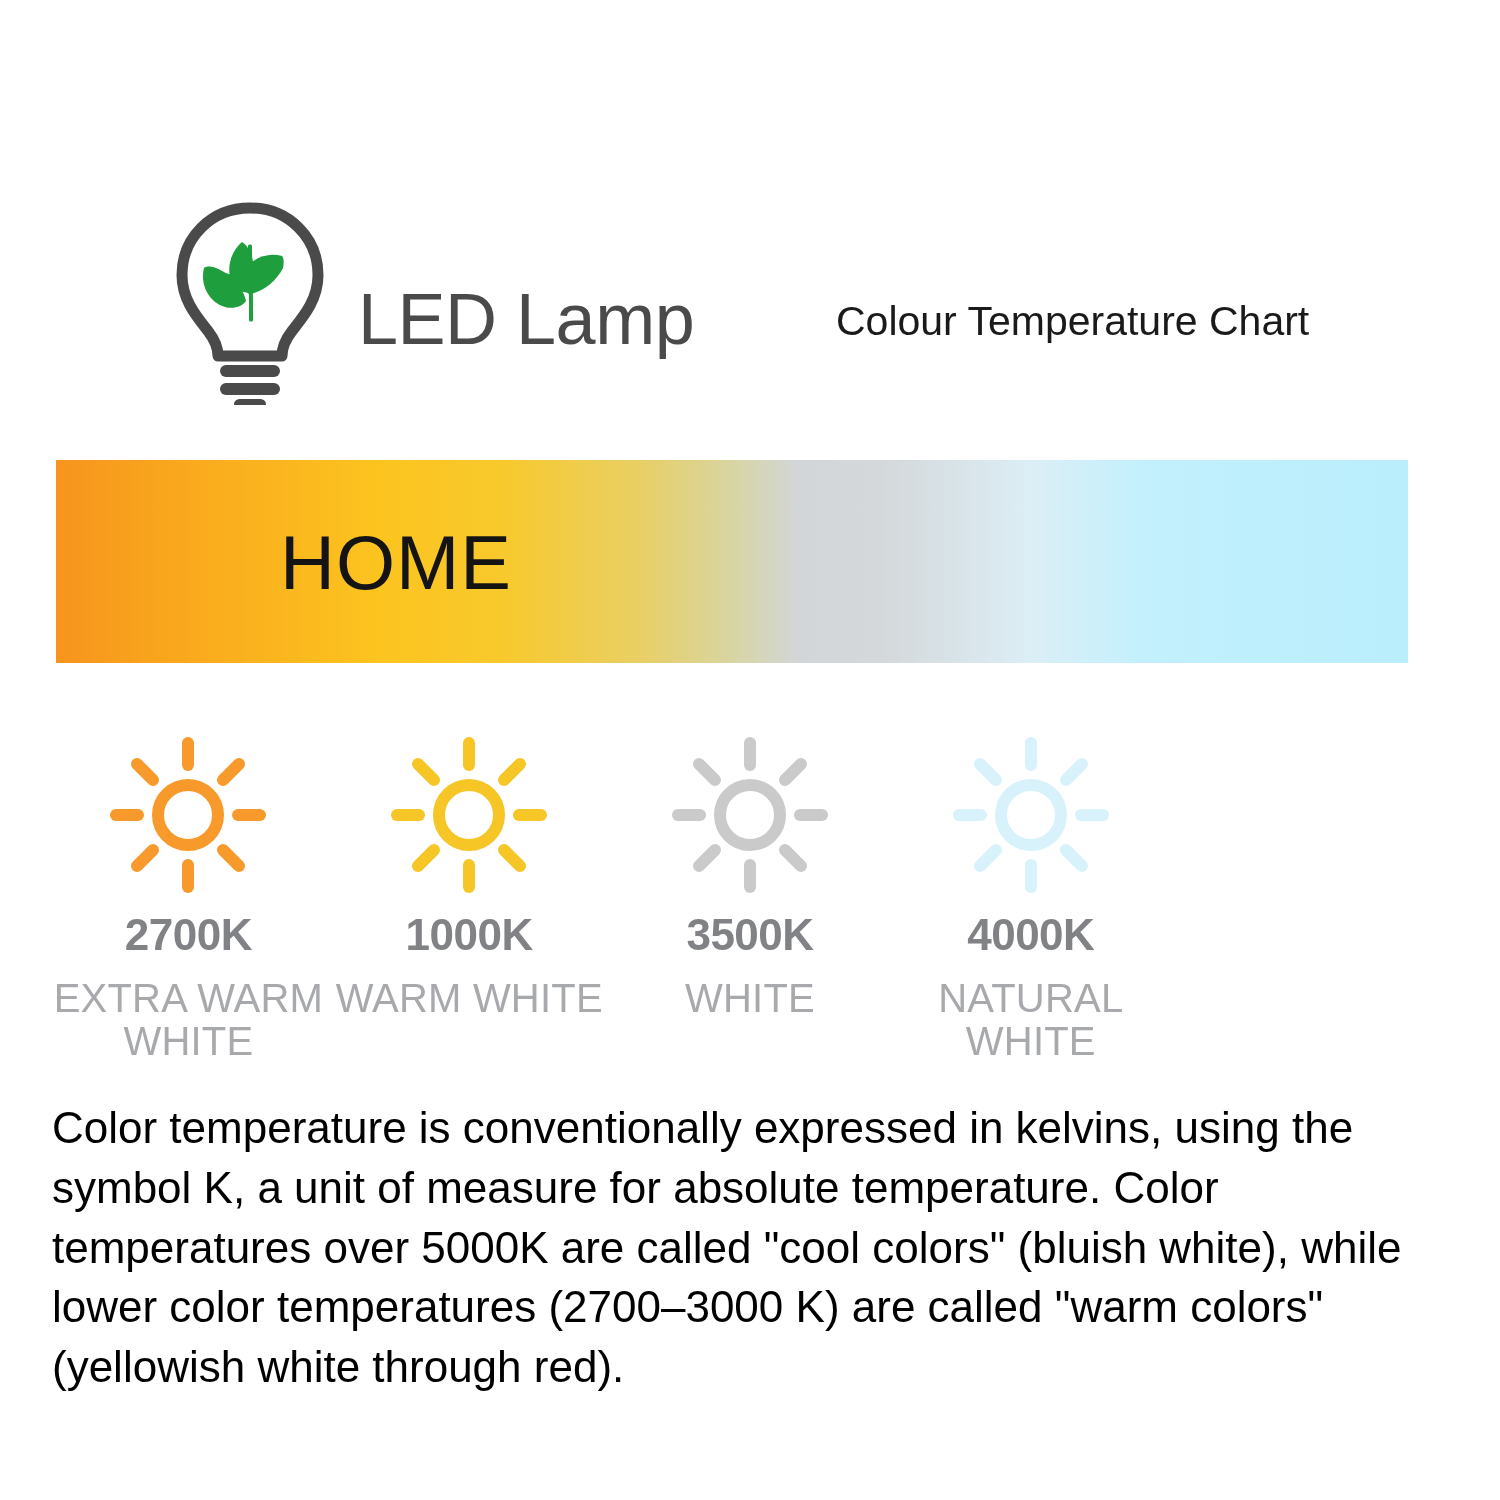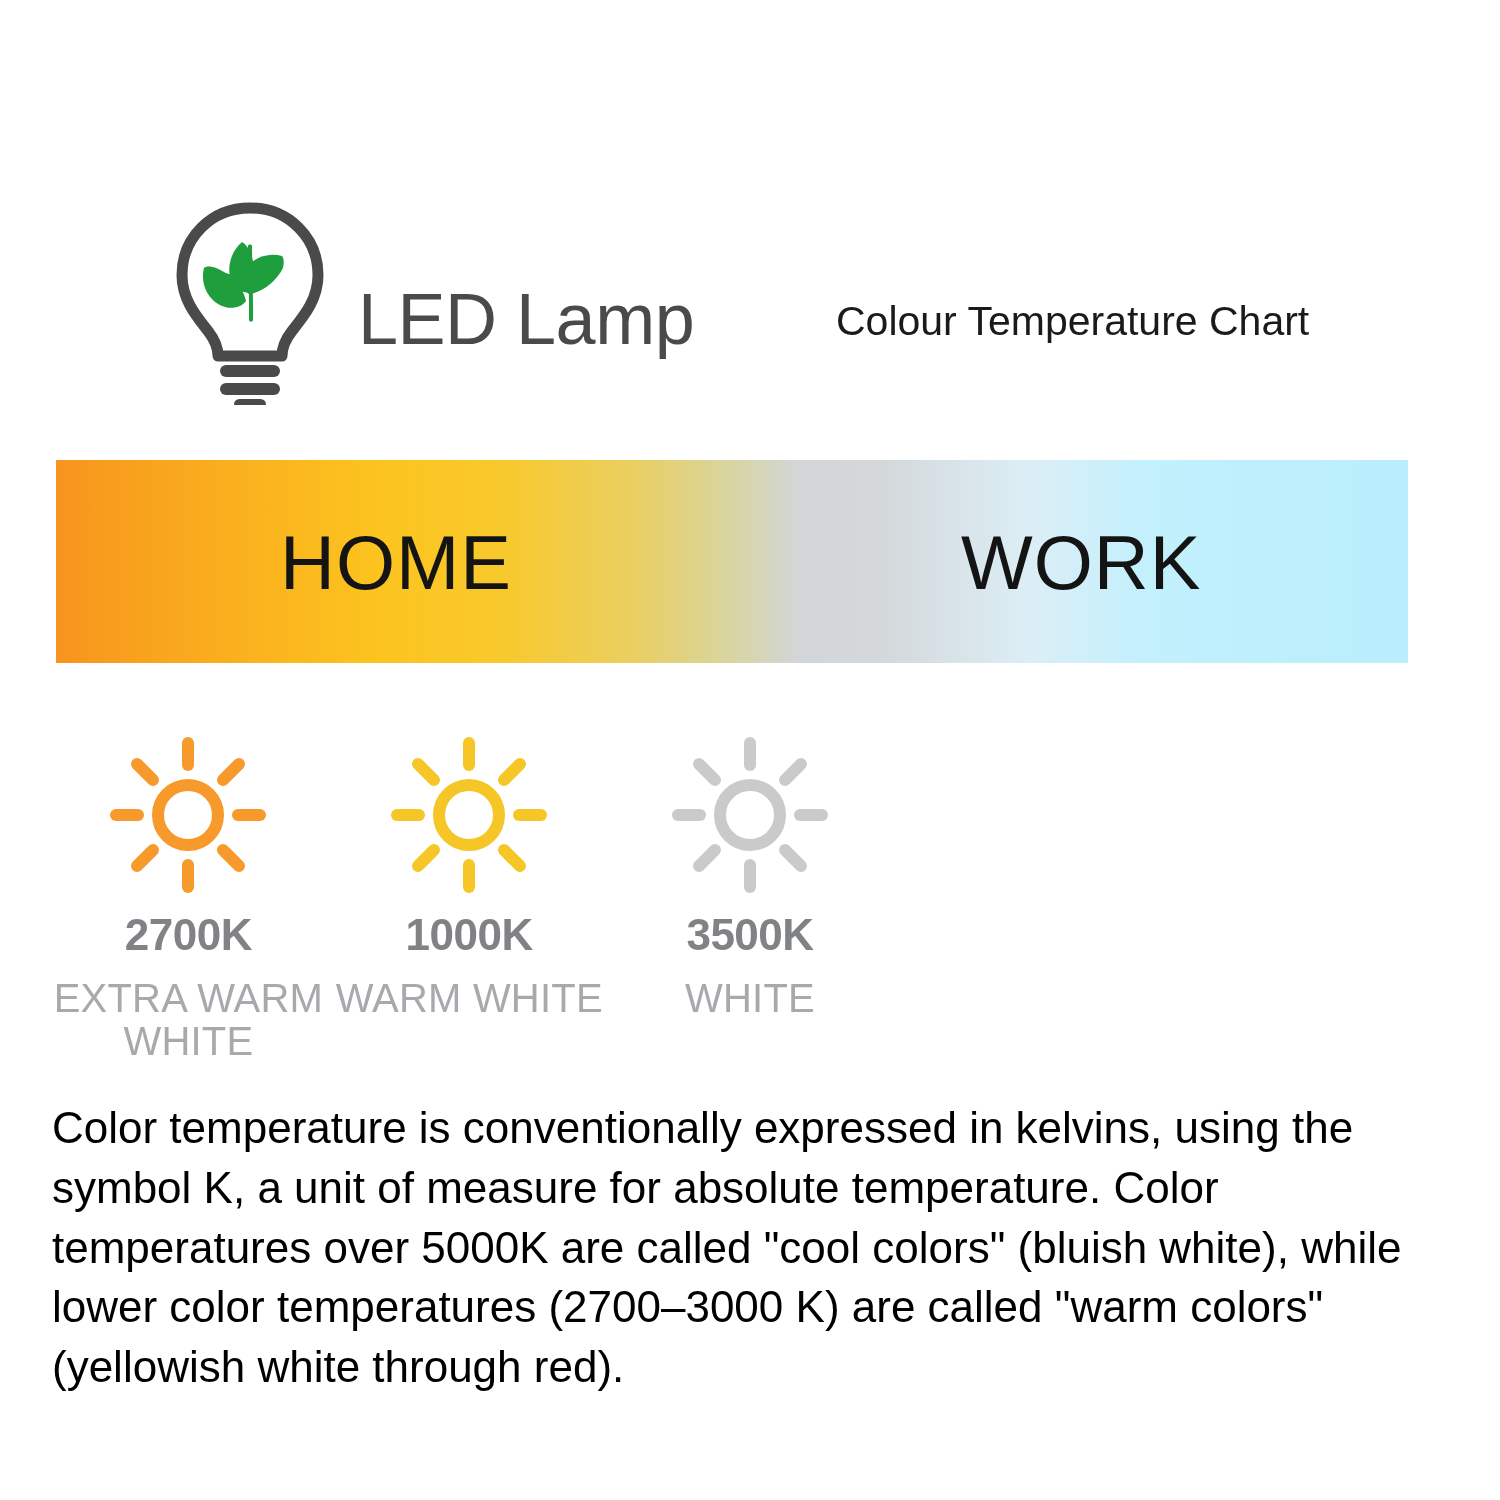--- a/index.html
+++ b/index.html
@@ -154,21 +154,20 @@
       </svg>
     </div>
 
     <div class="brand-title">LED Lamp</div>
 
     <div class="chart-subtitle">Colour Temperature Chart</div>
   </div>
 
   <div class="temp-bar">
     <span class="zone-label zone-home">HOME</span>
-    <span class="zone-label zone-work">WORK</span>
   </div>
 
   <div class="temps">
 
     <div class="temp-col">
       <div class="sun-wrap">
         <svg viewBox="0 0 160 160" width="160" height="160" aria-hidden="true">
           <g stroke="#f79a2b" stroke-width="12" stroke-linecap="round" fill="none">
             <circle cx="80" cy="80" r="30"></circle>
             <line x1="80" y1="8" x2="80" y2="30"></line>
@@ -219,19 +218,38 @@
             <line x1="115" y1="115" x2="131" y2="131"></line>
             <line x1="131" y1="29" x2="115" y2="45"></line>
             <line x1="45" y1="115" x2="29" y2="131"></line>
           </g>
         </svg>
       </div>
       <div class="kelvin">3500K</div>
       <div class="desc">WHITE</div>
     </div>
 
+    <div class="temp-col">
+      <div class="sun-wrap">
+        <svg viewBox="0 0 160 160" width="160" height="160" aria-hidden="true">
+          <g stroke="#d8f2fb" stroke-width="12" stroke-linecap="round" fill="none">
+            <circle cx="80" cy="80" r="30"></circle>
+            <line x1="80" y1="8" x2="80" y2="30"></line>
+            <line x1="80" y1="130" x2="80" y2="152"></line>
+            <line x1="8" y1="80" x2="30" y2="80"></line>
+            <line x1="130" y1="80" x2="152" y2="80"></line>
+            <line x1="29" y1="29" x2="45" y2="45"></line>
+            <line x1="115" y1="115" x2="131" y2="131"></line>
+            <line x1="131" y1="29" x2="115" y2="45"></line>
+            <line x1="45" y1="115" x2="29" y2="131"></line>
+          </g>
+        </svg>
+      </div>
+      <div class="kelvin">4000K</div>
+      <div class="desc">NATURAL WHITE</div>
+    </div>
 
 
   </div>
 
   <p class="body-copy">Color temperature is conventionally expressed in kelvins, using the symbol K, a unit of measure for absolute temperature. Color temperatures over 5000K are called "cool colors" (bluish white), while lower color temperatures (2700–3000 K) are called "warm colors" (yellowish white through red).</p>
 
 </div>
 
 </body></html>

